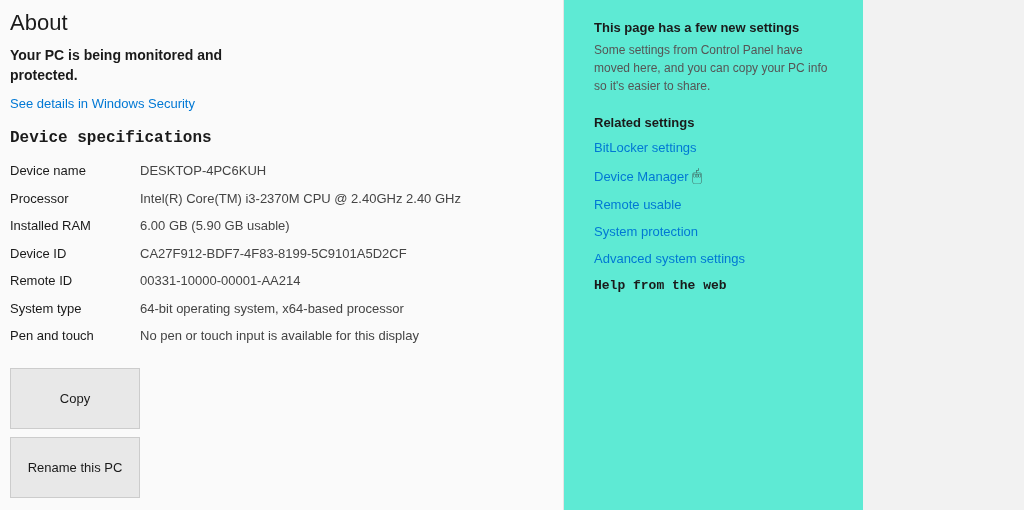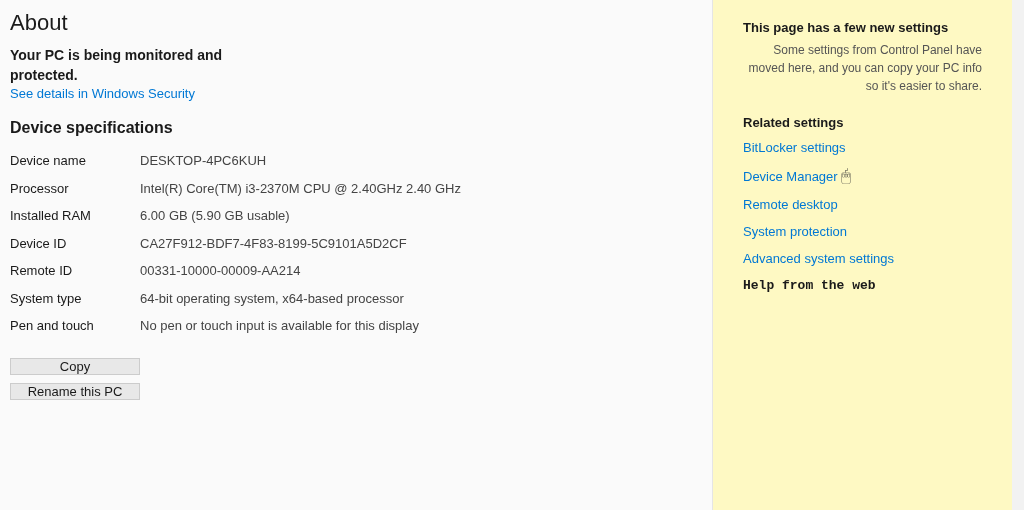--- a/index.html
+++ b/index.html
@@ -7,63 +7,64 @@
       font-family: 'Segoe UI', Arial, sans-serif;
       background: #f2f2f2;
       color: #1a1a1a;
       font-size: 14px;
       overflow: hidden;
       width: 1024px;
       height: 510px;
     }
     .container {
       display: flex;
-      width: 1012px;
+      width: 863px;
       height: 510px;
       background: #fafafa;
     }
     .main-content {
       flex: 1;
       padding: 10px 30px 20px 10px;
       overflow: hidden;
     }
     .right-panel {
       width: 300px;
       padding: 10px 30px 20px 30px;
-      background: #fef9c3;
+      background: #5eead4;
       border-left: 1px solid #e5e5e5;
       flex-shrink: 0;
     }
 
     
     .page-title {
       font-size: 22px;
       font-weight: 300;
       color: #1a1a1a;
       margin-bottom: 10px;
     }
     .protection-status {
       font-size: 14px;
       font-weight: 600;
       color: #1a1a1a;
       line-height: 1.4;
-      margin-bottom: 0;
+      margin-bottom: 10px;
     }
     .windows-security-link {
       color: #0078d4;
       text-decoration: none;
       font-size: 13px;
       cursor: pointer;
     }
 
     .section-title {
       font-size: 16px;
       font-weight: 600;
       color: #1a1a1a;
       margin: 18px 0 10px 0;
+      font-family: Liberation Mono, monospace;
     }
 
     .spec-table {
       width: 100%;
       border-collapse: collapse;
     }
     .spec-table tr td {
       padding: 4px 0;
       vertical-align: top;
       line-height: 1.5;
@@ -83,41 +84,40 @@
     .button-row {
       margin-top: 18px;
       display: flex;
       flex-direction: column;
       gap: 8px;
       width: 130px;
     }
     .btn {
       background: #e8e8e8;
       border: 1px solid #ccc;
-      padding: 0 16px;
+      padding: 22px 16px;
       font-size: 13px;
       cursor: pointer;
       color: #1a1a1a;
       text-align: center;
     }
 
     
     .new-settings-title {
       font-size: 13px;
       font-weight: 600;
       color: #1a1a1a;
       margin-bottom: 6px;
       margin-top: 10px;
     }
     .new-settings-desc {
       font-size: 12px;
       color: #555;
       line-height: 1.5;
       margin-bottom: 20px;
-      text-align: right;
     }
     .related-settings-title {
       font-size: 13px;
       font-weight: 600;
       color: #1a1a1a;
       margin-bottom: 10px;
     }
     .related-link {
       display: block;
       color: #0078d4;
@@ -172,21 +172,21 @@
           <tr>
             <td>Installed RAM</td>
             <td>6.00 GB (5.90 GB usable)</td>
           </tr>
           <tr>
             <td>Device ID</td>
             <td>CA27F912-BDF7-4F83-8199-5C9101A5D2CF</td>
           </tr>
           <tr>
             <td>Remote ID</td>
-            <td>00331-10000-00009-AA214</td>
+            <td>00331-10000-00001-AA214</td>
           </tr>
           <tr>
             <td>System type</td>
             <td>64-bit operating system, x64-based processor</td>
           </tr>
           <tr>
             <td>Pen and touch</td>
             <td>No pen or touch input is available for this display</td>
           </tr>
         </tbody>
@@ -201,21 +201,21 @@
   <div class="right-panel">
 
     <p class="new-settings-title">This page has a few new settings</p>
     <p class="new-settings-desc">Some settings from Control Panel have moved here, and you can copy your PC info so it's easier to share.</p>
 
     <p class="related-settings-title">Related settings</p>
 
     <div id="related-links-container">
         <a class="related-link" href="#">BitLocker settings</a>
         <a class="related-link" href="#">Device Manager <span class="cursor-icon">🖱</span></a>
-        <a class="related-link" href="#">Remote desktop</a>
+        <a class="related-link" href="#">Remote usable</a>
         <a class="related-link" href="#">System protection</a>
         <a class="related-link" href="#">Advanced system settings</a>
       </div>
 
     <p class="help-section-title">Help from the web</p>
   </div>
 
 </div>
 
 </body></html>

